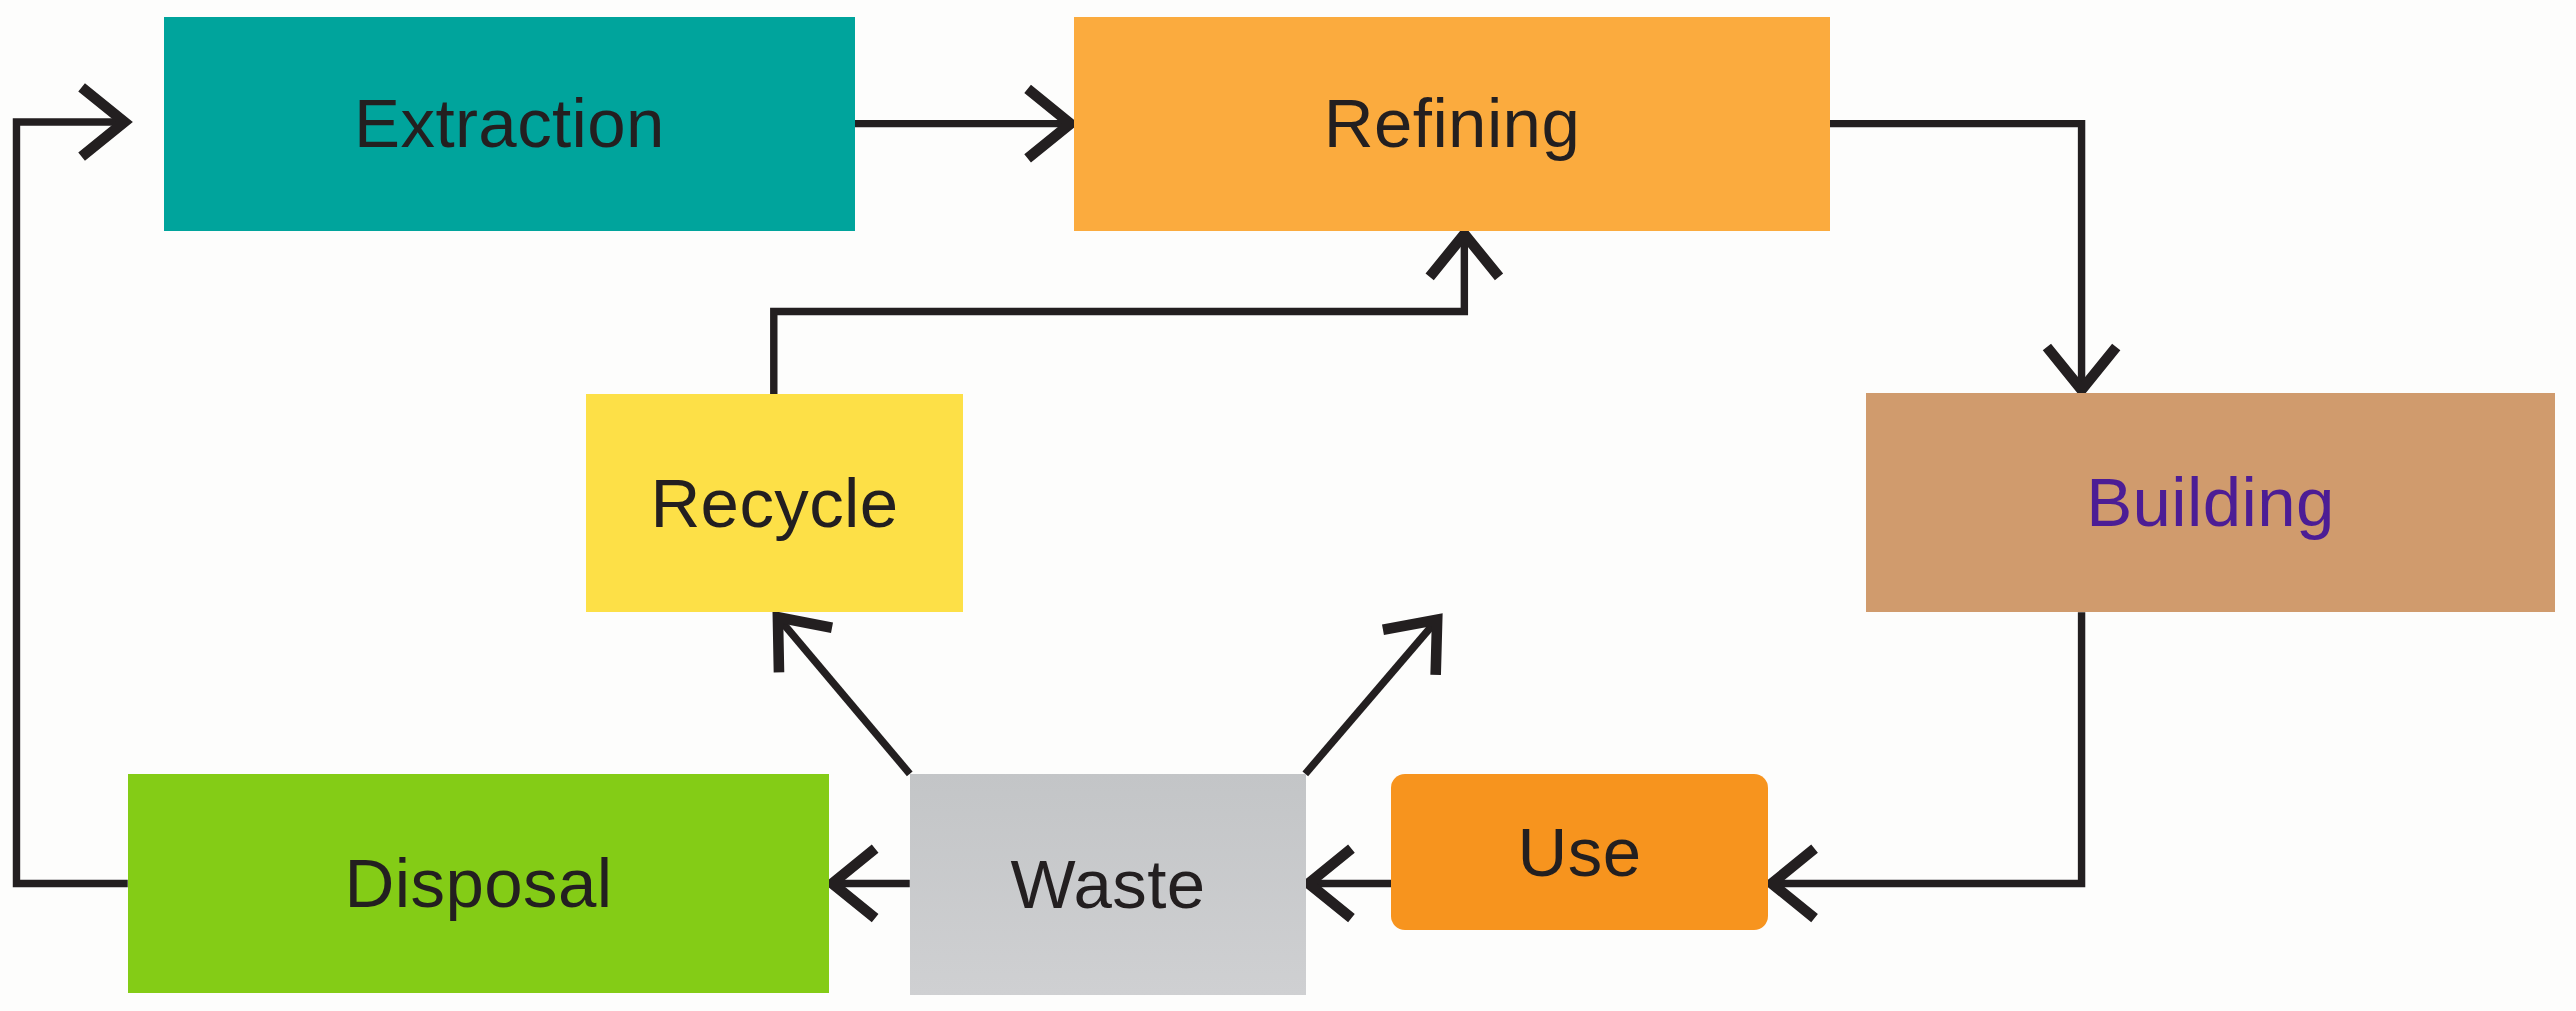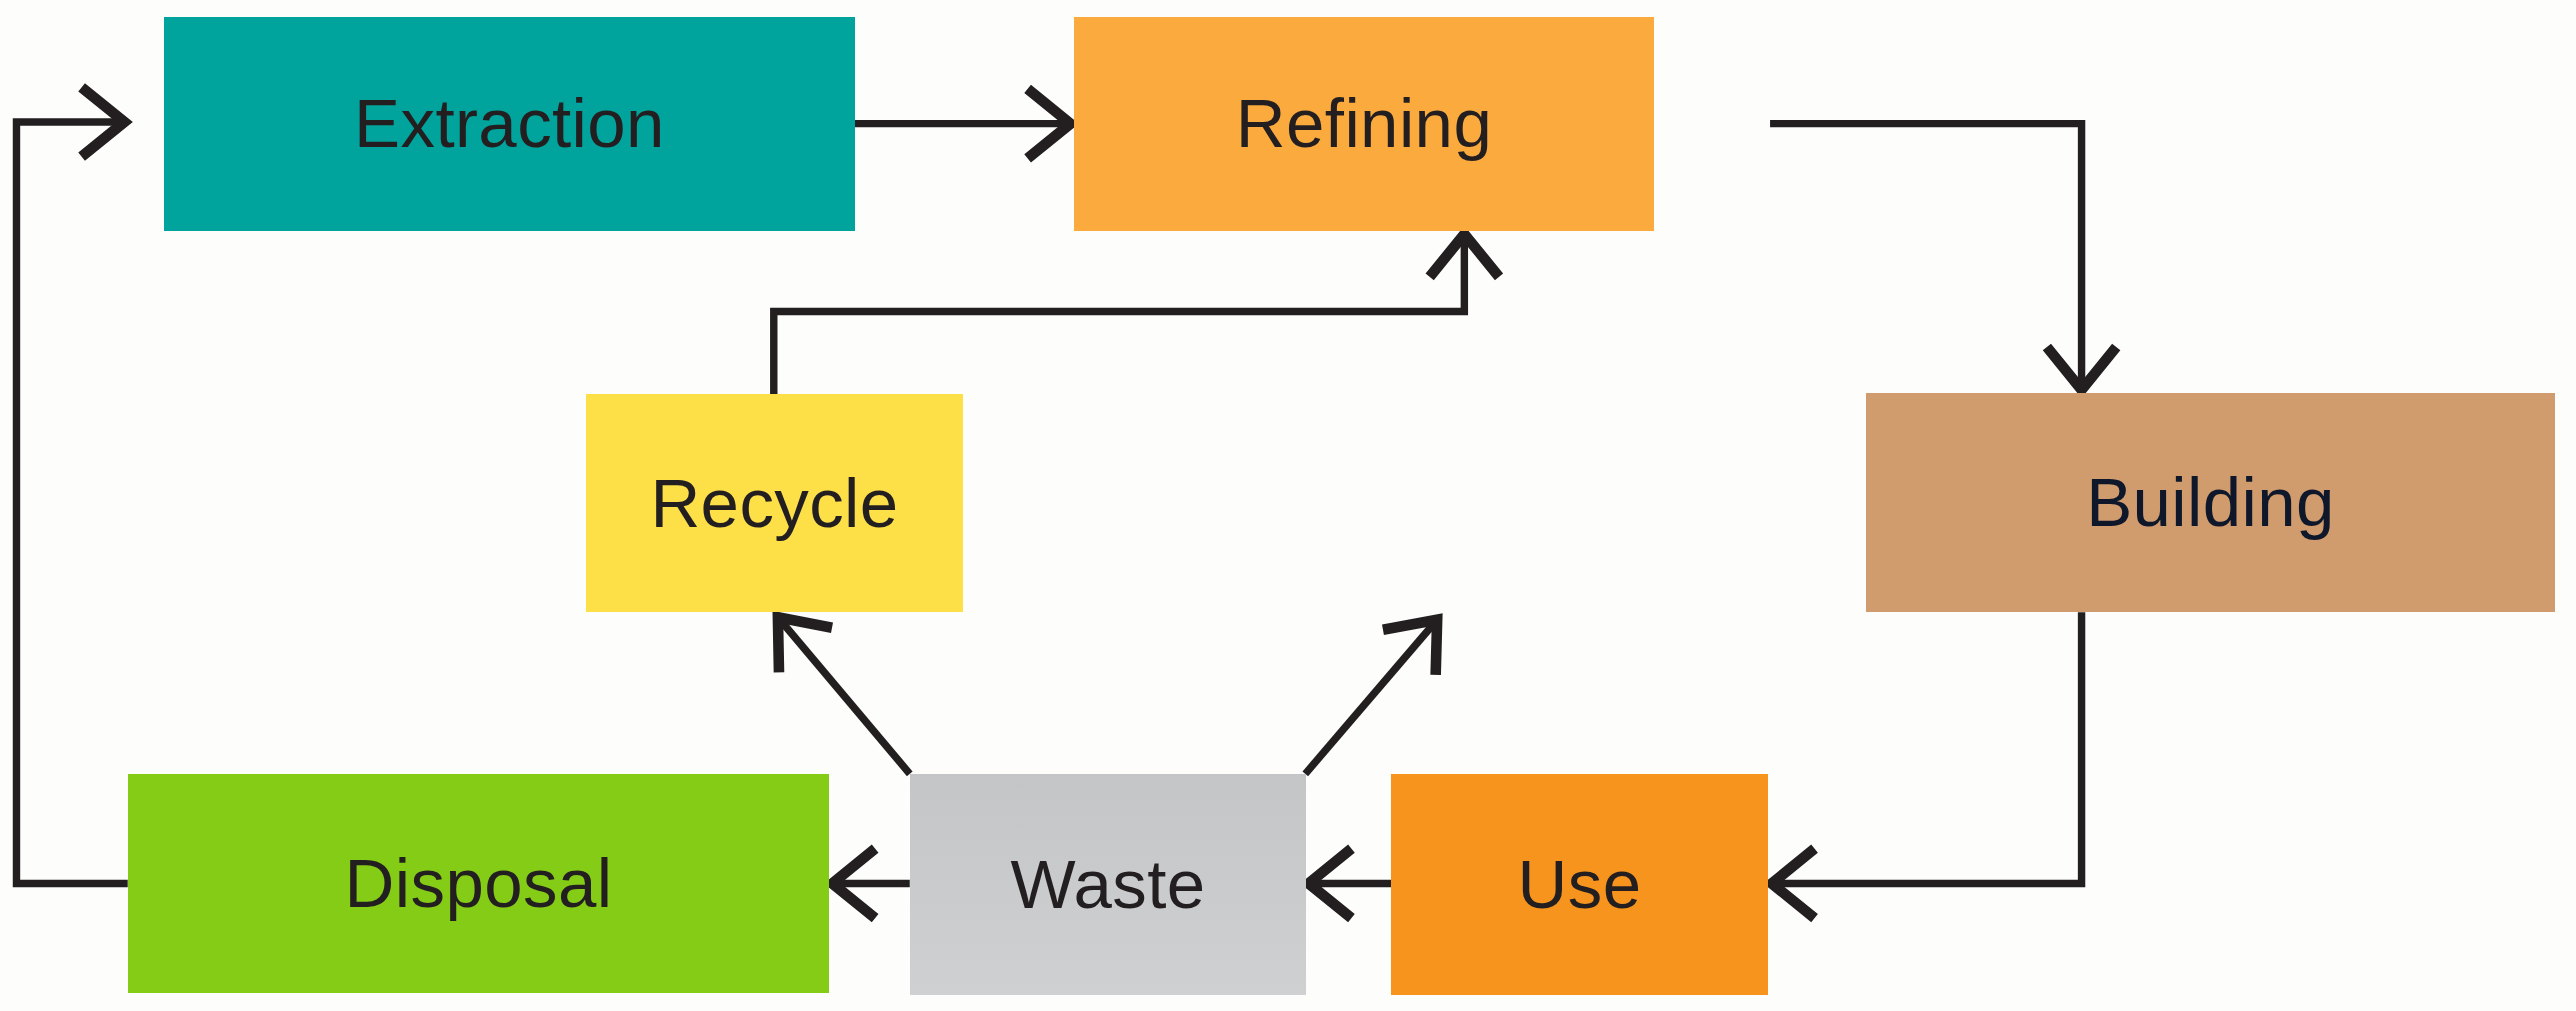--- a/index.html
+++ b/index.html
@@ -46,30 +46,30 @@
       <path d="M 1688 1072 L 1588 1072" fill="none" stroke="#231F20" stroke-width="9" stroke-linejoin="miter" stroke-linecap="butt" marker-end="url(#arrowhead)"></path>
       <path d="M 1104 1072 L 1010 1072" fill="none" stroke="#231F20" stroke-width="9" stroke-linejoin="miter" stroke-linecap="butt" marker-end="url(#arrowhead)"></path>
       <path d="M 155 1072 L 20 1072 L 20 148 L 151 148" fill="none" stroke="#231F20" stroke-width="9" stroke-linejoin="miter" stroke-linecap="butt" marker-end="url(#arrowhead)"></path>
       <path d="M 1104 939 L 944 749" fill="none" stroke="#231F20" stroke-width="9" stroke-linejoin="miter" stroke-linecap="butt" marker-end="url(#arrowhead)"></path>
       <path d="M 1584 939 L 1744 752" fill="none" stroke="#231F20" stroke-width="9" stroke-linejoin="miter" stroke-linecap="butt" marker-end="url(#arrowhead)"></path>
       <path d="M 939 478 L 939 378 L 1777 378 L 1777 284" fill="none" stroke="#231F20" stroke-width="9" stroke-linejoin="miter" stroke-linecap="butt" marker-end="url(#arrowhead)"></path>
     </svg>
 <div class="node" style="left: 128px; top: 16.5px; width: 691px; height: 214px; background: rgb(0, 164, 156); margin-left: 36px;">
       <span style="color: rgb(35, 31, 32);">Extraction</span>
     </div>
-    <div class="node" style="left: 1074px; top: 16.5px; width: 580px; height: 214px; background: rgb(251, 171, 62);">
+    <div class="node" style="left: 1074px; top: 16.5px; width: 756px; height: 214px; background: rgb(251, 171, 62);">
       <span style="color: rgb(35, 31, 32);">Refining</span>
     </div>
     <div class="node" style="left: 1866px; top: 393px; width: 689px; height: 219px; background: rgb(208, 155, 109);">
-      <span style="color: #0f172a;">Building</span>
+      <span style="color: #4c1d95;">Building</span>
     </div>
     <div class="node" style="left: 586px; top: 394px; width: 377px; height: 218px; background: #fde047;">
       <span style="color: rgb(35, 31, 32);">Recycle</span>
     </div>
-    <div class="node" style="left: 1391px; top: 774px; width: 377px; height: 221px; background: rgb(247, 148, 30);">
+    <div class="node" style="left: 1391px; top: 774px; width: 377px; height: 156px; background: rgb(247, 148, 30); border-radius: 14px;">
       <span style="color: rgb(35, 31, 32);">Use</span>
     </div>
     <div class="node" style="left: 910px; top: 774px; width: 396px; height: 221px; background: linear-gradient(rgb(195, 197, 199), rgb(207, 208, 210));">
       <span style="color: rgb(35, 31, 32);">Waste</span>
     </div>
     <div class="node" style="left: 128px; top: 774px; width: 701px; height: 219px; background: #84cc16;">
       <span style="color: rgb(35, 31, 32);">Disposal</span>
     </div>
   </div>
 

